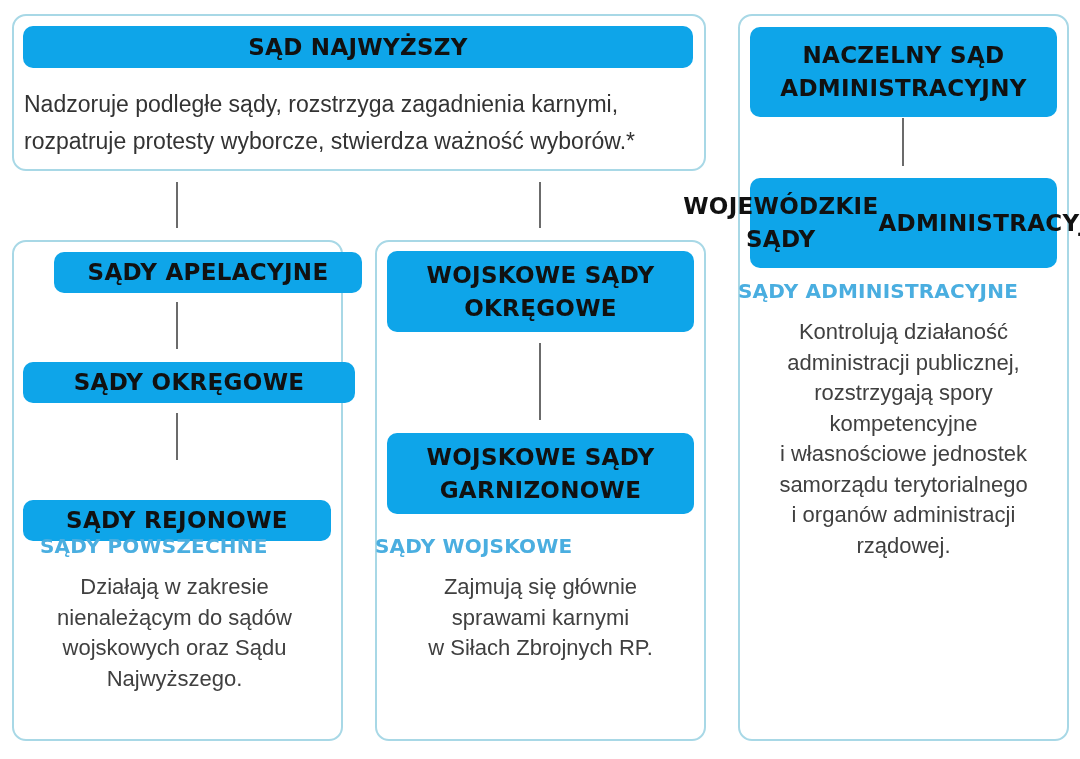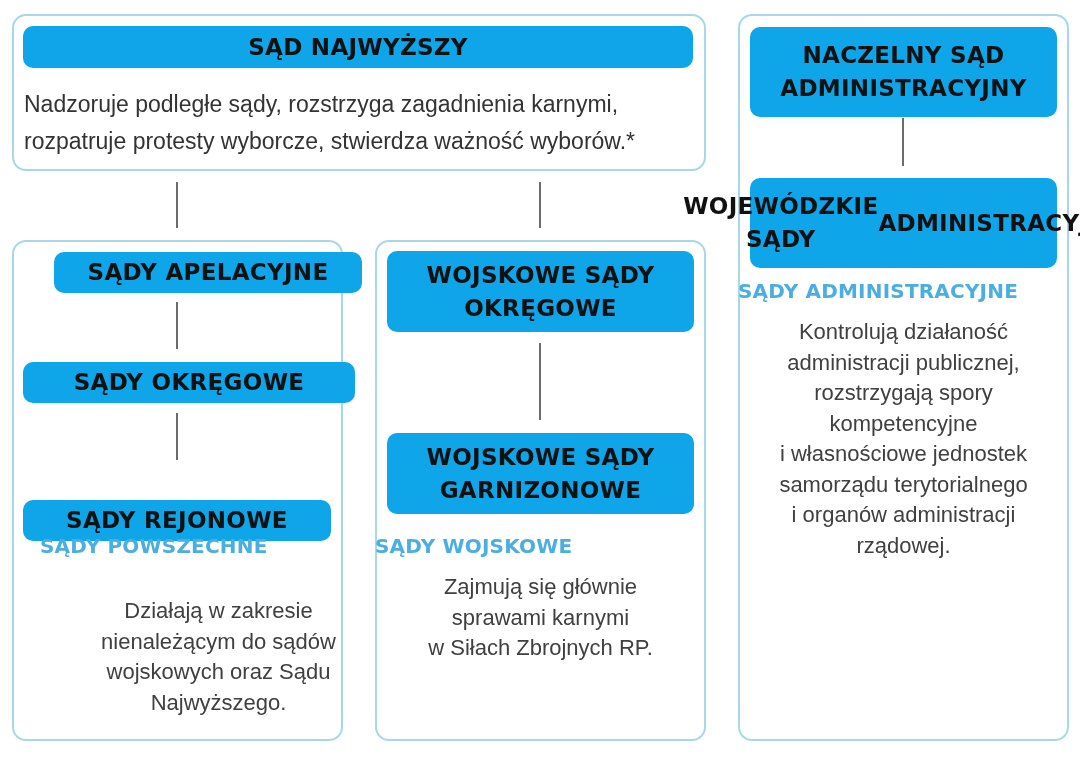--- a/index.html
+++ b/index.html
@@ -94,21 +94,21 @@
 </div>
 <div class="vline" style="left:176px; top:302px; height:47px;"></div>
 <div class="hdr" style="left:23px; top:362px; width:332px; height:41px;">
   <span>SĄDY OKRĘGOWE</span>
 </div>
 <div class="vline" style="left:176px; top:413px; height:47px;"></div>
 <div class="hdr" style="left:23px; top:472px; width:308px; height:41px;margin-top:28px;">
   <span>SĄDY REJONOWE</span>
 </div>
 <div class="subtitle" style="left:12px; top:534px; width:331px;margin-left:28px;">SĄDY POWSZECHNE</div>
-<div class="desc" style="left:12px; top:596px; width:325px;padding-left:44px;">
+<div class="desc" style="left:12px; top:572px; width:325px;">
   <span>Działają w zakresie</span>
   <span>nienależącym do sądów</span>
   <span>wojskowych oraz Sądu</span>
   <span>Najwyższego.</span>
 </div>
 
 <div class="panel" style="left:375px; top:240px; width:331px; height:501px;"></div>
 <div class="hdr" style="left:387px; top:251px; width:307px; height:81px; flex-direction:column;">
   <span>WOJSKOWE SĄDY</span>
   <span>OKRĘGOWE</span>

